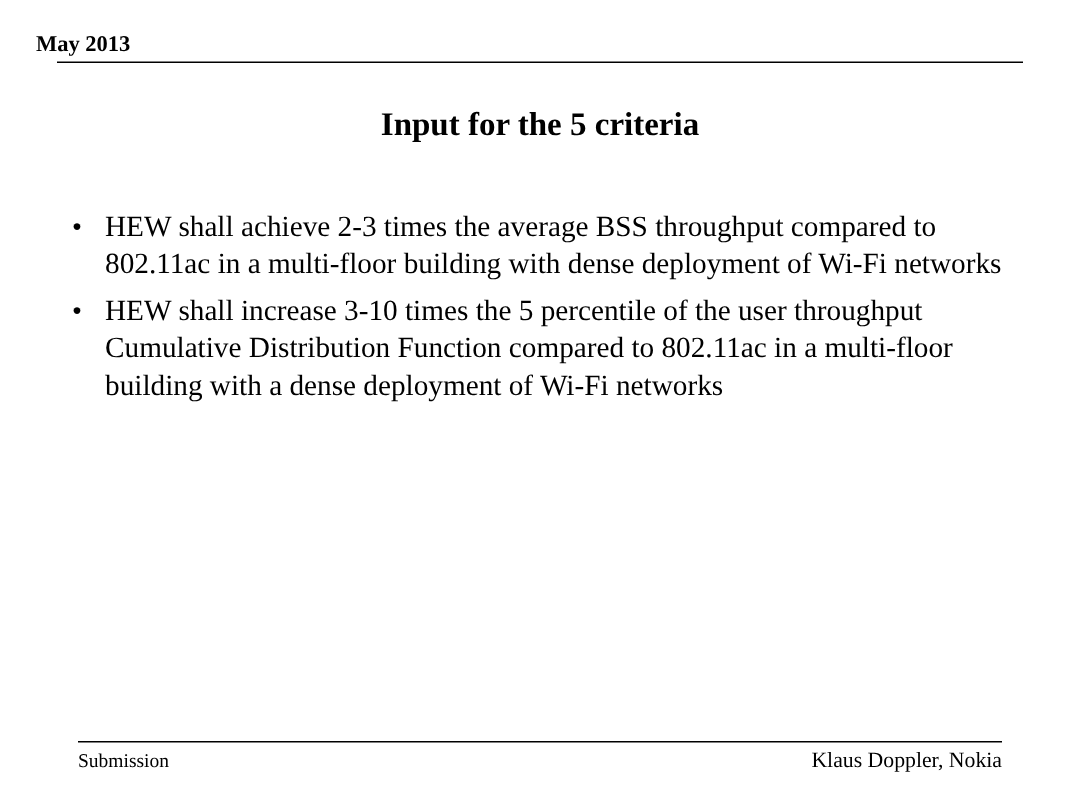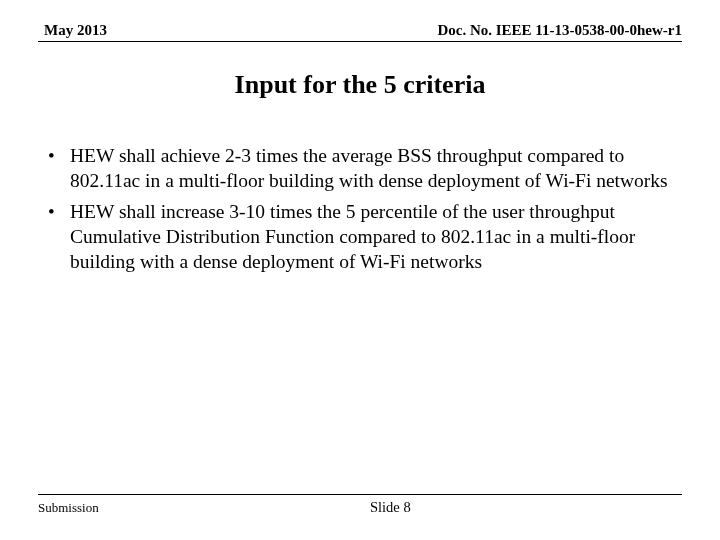--- a/index.html
+++ b/index.html
@@ -9,34 +9,34 @@
       background: #fff;
       font-family: "Times New Roman", Times, serif;
       color: #000;
       position: relative;
       overflow: hidden;
     }
     .header {
       display: flex;
       justify-content: space-between;
       align-items: flex-end;
-      padding: 22px 38px 0 44px;
+      padding: 22px 38px 0 24px;
     }
     .header-left, .header-right {
       font-size: 15px;
       font-weight: bold;
     }
     .header-rule {
       margin: 2px 38px 0 38px;
       border: none;
       border-top: 1.5px solid #000;
     }
     .title {
       text-align: center;
-      font-size: 26px;
+      font-size: 22px;
       font-weight: bold;
       margin-top: 28px;
     }
     .content {
       margin: 44px 25px 0 46px;
     }
     .bullets {
       list-style: none;
     }
     .bullets li {
@@ -51,21 +51,21 @@
       position: absolute;
       left: 2px;
       top: 0;
       font-size: 19px;
     }
     .footer {
       position: absolute;
       bottom: 24px;
       left: 0;
       right: 0;
-      padding: 0 38px;
+      padding: 0 52px;
     }
     .footer-rule {
       border: none;
       border-top: 1.5px solid #000;
       margin-bottom: 4px;
     }
     .footer-row {
       display: flex;
       justify-content: space-between;
       align-items: baseline;
@@ -73,32 +73,31 @@
     }
     .footer-left { font-size: 13px; }
     .footer-center { text-align: center; flex: 1; }
     .footer-right { text-align: right; }
   </style>
 </head>
 <body>
 
 <div class="header">
   <div class="header-left">May 2013</div>
-  <div class="header-right">Doc. No. IEEE 11-13-0538-00-0hew-r1</div>
 </div>
 <hr class="header-rule">
 
 <h1 class="title">Input for the 5 criteria</h1>
 
 <div class="content">
   <ul class="bullets">
     <li>HEW shall achieve 2-3 times the average BSS throughput compared to 802.11ac in a multi-floor building with dense deployment of Wi-Fi networks</li>
     <li>HEW shall increase 3-10 times the 5 percentile of the user throughput Cumulative Distribution Function compared to 802.11ac in a multi-floor building with a dense deployment of Wi-Fi networks</li>
   </ul>
 </div>
 
 <div class="footer">
   <hr class="footer-rule">
   <div class="footer-row">
     <div class="footer-left">Submission</div>
-    <div class="footer-center">Slide 8</div>
+    <div class="footer-right">Klaus Doppler, Nokia</div>
   </div>
 </div>
 
 </body></html>

